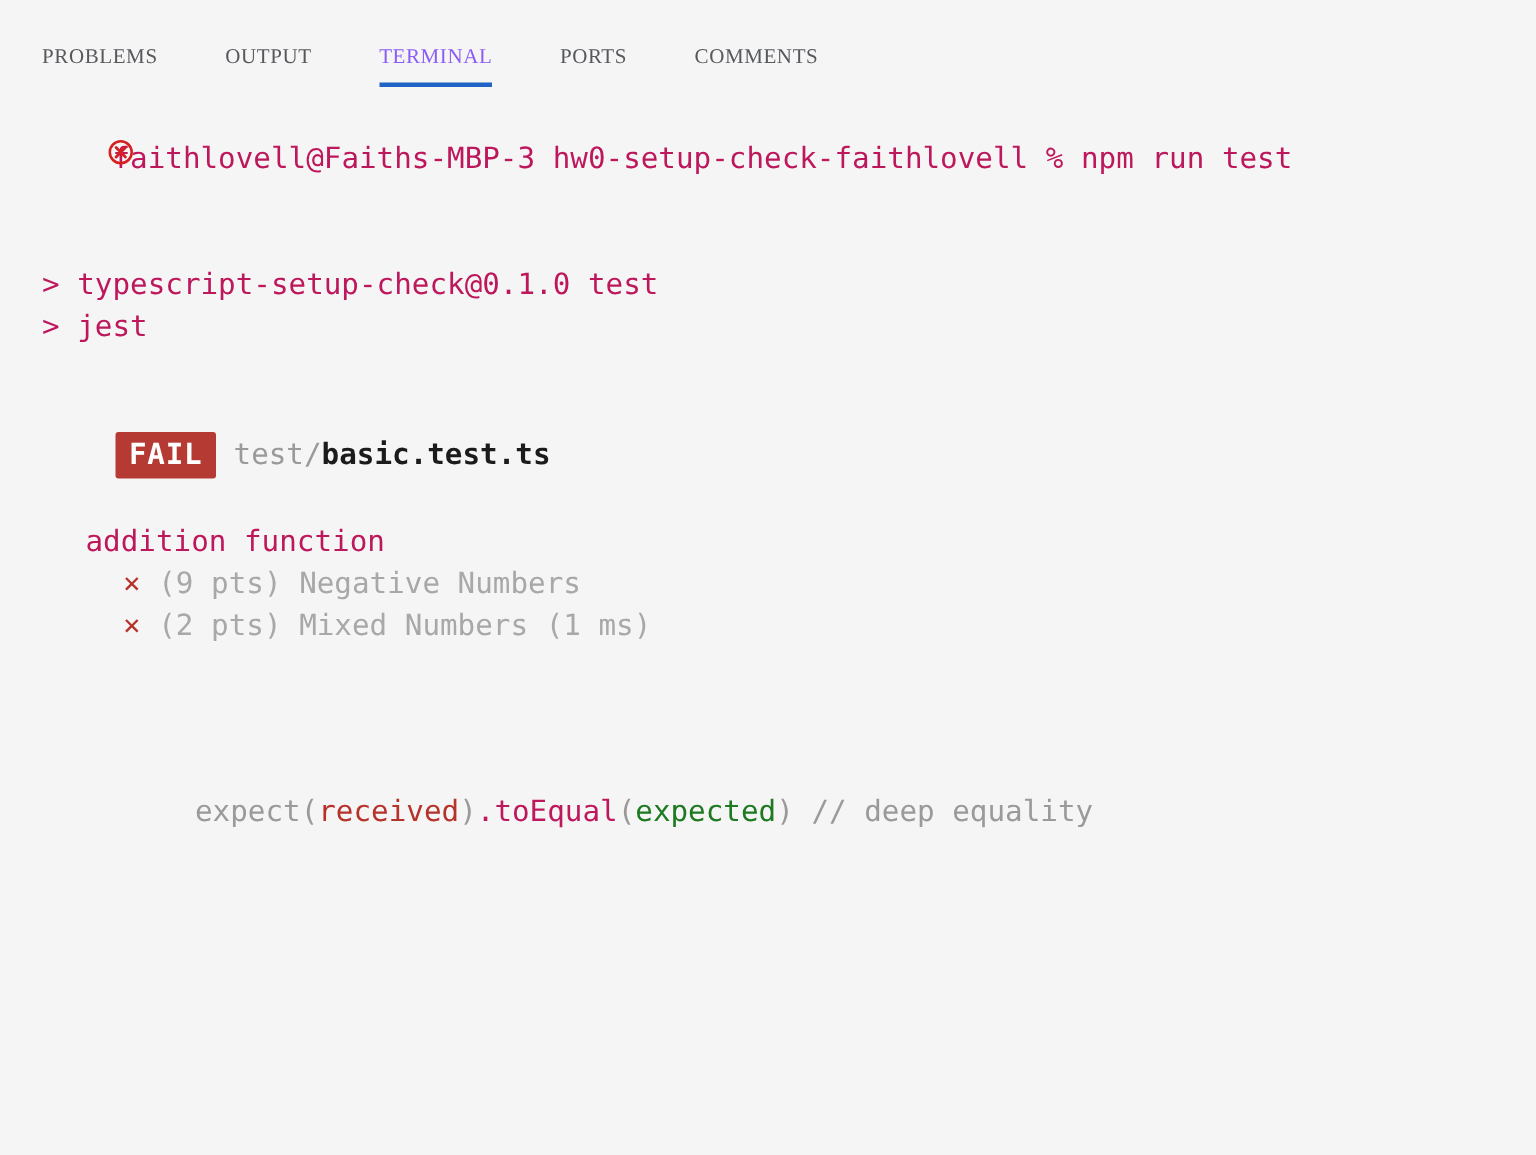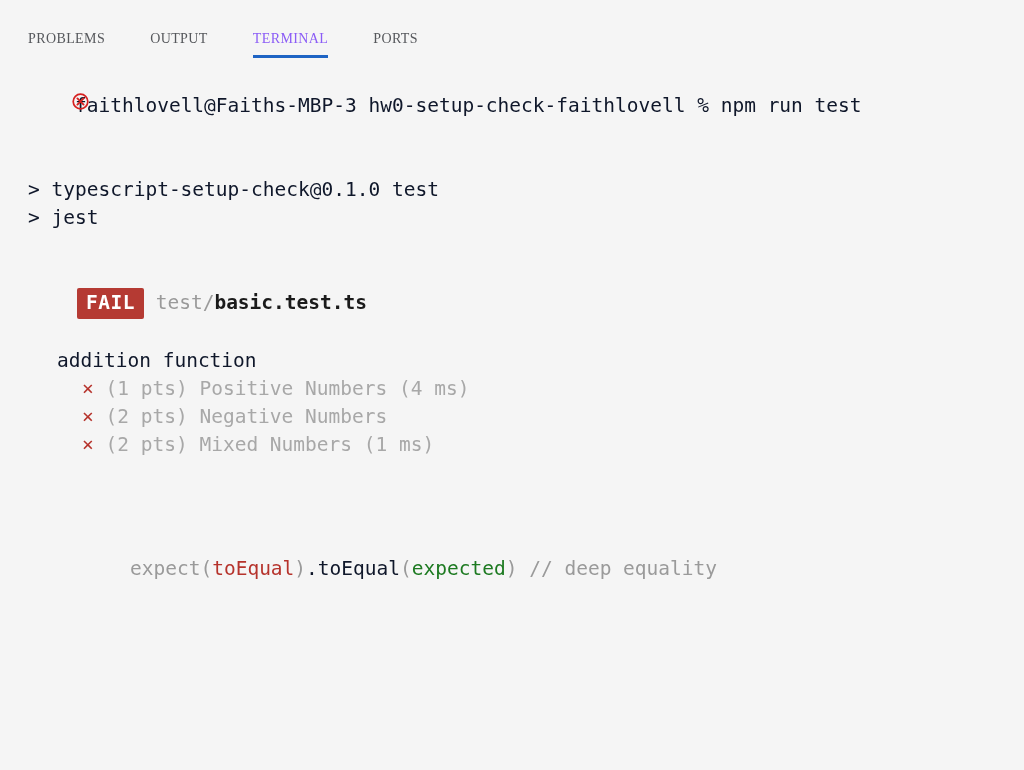--- a/index.html
+++ b/index.html
@@ -61,21 +61,21 @@
   .tline.blank { height: 28px; }
 
   .err-gutter-icon {
     position: absolute;
     left: 2px;
     top: 4px;
     width: 17px;
     height: 17px;
   }
 
-  .c-default { color: #0f172a; margin-top: 20px; }
+  .c-default { color: #be185d; margin-top: 20px; }
   .c-dim     { color: #9a9a9a; }
   .c-dim2    { color: #a8a8a8; }
   .c-bold    { font-weight: bold; color: #1b1b1b; }
   .c-red     { color: #b6332c; }
   .c-redbold { color: #b9352e; font-weight: bold; }
   .c-green   { color: #1d7a21; }
 
   .fail-badge {
     display: inline-block;
     background: #b53a33;
@@ -89,20 +89,21 @@
   .bullet { color: #b9352e; font-size: 17px; }
 </style>
 </head>
 <body>
 
 <div class="panel-tabbar" id="tabbar">
     <div class="panel-tab">PROBLEMS</div>
     <div class="panel-tab">OUTPUT</div>
     <div class="panel-tab active">TERMINAL</div>
     <div class="panel-tab">PORTS</div>
+    <div class="panel-tab">COMMENTS</div>
   </div>
 
 <div class="terminal">
 
   <div class="tline" style="padding-top:6px;">
     <span class="err-gutter-icon">
       <svg viewBox="0 0 17 17" width="17" height="17">
         <circle cx="8.5" cy="8.5" r="7.3" fill="none" stroke="#d62020" stroke-width="1.7"></circle>
         <path d="M5.4 5.4 L11.6 11.6 M11.6 5.4 L5.4 11.6" stroke="#d62020" stroke-width="1.9" stroke-linecap="round"></path>
       </svg>
@@ -116,33 +117,32 @@
 
   <div class="tline blank"></div>
 
   <div class="tline" style="padding-left:30px;">
     <span class="fail-badge">FAIL</span><span class="c-dim"> </span><span class="c-dim">test/</span><span class="c-bold">basic.test.ts</span>
   </div>
 
   <div class="tline" style="padding-left:57px;"><span class="c-default">addition function</span></div>
 
   <div id="test-lines">
-      <div class="tline" style="padding-left: 82px;"><span class="c-red">×</span><span class="c-dim"> </span><span class="c-dim2">(1 pts) Positive Numbers</span><span class="c-dim2"> (4 ms)</span></div>
-      <div class="tline" style="padding-left: 82px;"><span class="c-red">×</span><span class="c-dim"> </span><span class="c-dim2">(2 pts) Negative Numbers</span></div>
+      <div class="tline" style="padding-left: 82px;"><span class="c-red">×</span><span class="c-dim"> </span><span class="c-dim2">(9 pts) Negative Numbers</span></div>
       <div class="tline" style="padding-left: 82px;"><span class="c-red">×</span><span class="c-dim"> </span><span class="c-dim2">(2 pts) Mixed Numbers</span><span class="c-dim2"> (1 ms)</span></div>
     </div>
 
   <div class="tline blank"></div>
 
 
   <div class="tline blank"></div>
   <div class="tline blank" style="height:12px;"></div>
 
   <div class="tline" style="padding-left:83px;">
-    <span class="c-dim">expect</span><span class="c-dim">(</span><span class="c-red">toEqual</span><span class="c-dim">)</span><span class="c-default">.toEqual</span><span class="c-dim">(</span><span class="c-green">expected</span><span class="c-dim">) </span><span class="c-dim">// deep equality</span>
+    <span class="c-dim">expect</span><span class="c-dim">(</span><span class="c-red">received</span><span class="c-dim">)</span><span class="c-default">.toEqual</span><span class="c-dim">(</span><span class="c-green">expected</span><span class="c-dim">) </span><span class="c-dim">// deep equality</span>
   </div>
 
   <div class="tline blank"></div>
   <div class="tline blank" style="height:12px;"></div>
 
   <div class="tline" style="padding-left:83px;">
     
   </div>
 
 </div>

